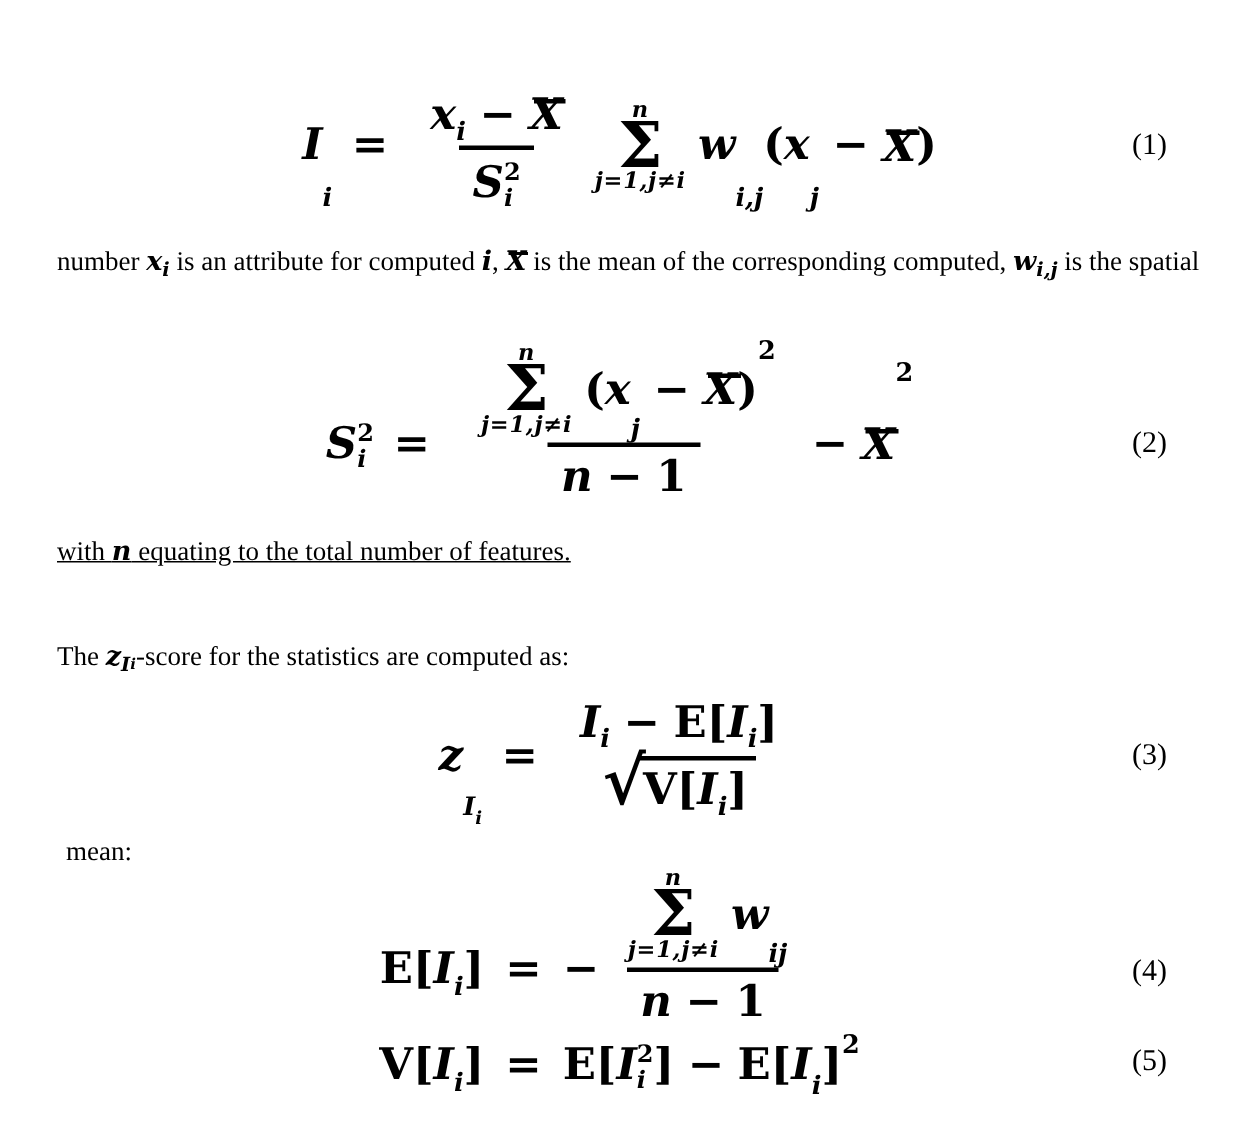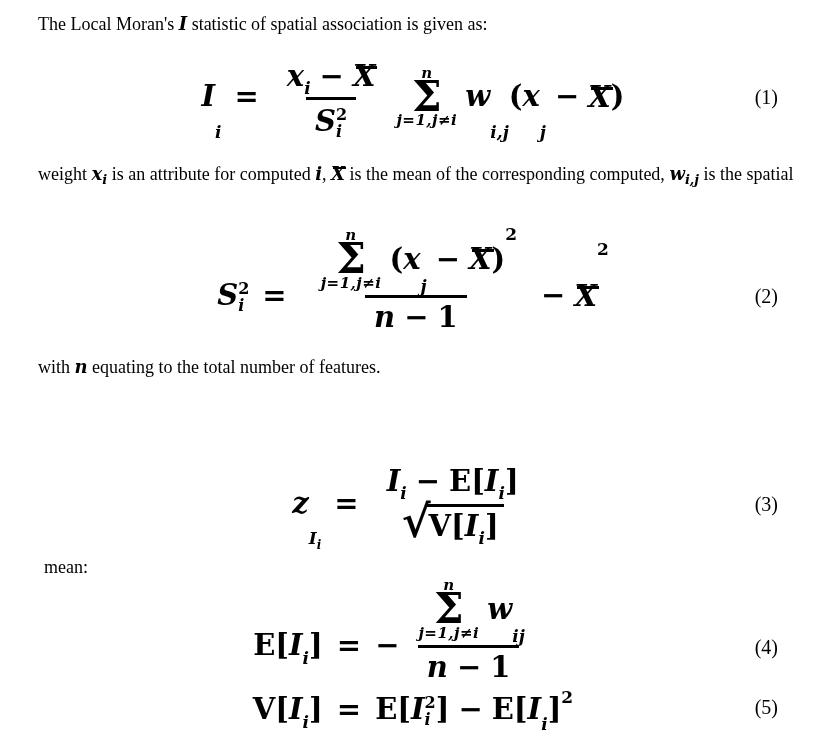--- a/index.html
+++ b/index.html
@@ -59,23 +59,20 @@
           grid-template-columns:max-content max-content max-content; grid-template-rows:84px 44px;
           justify-content:center; align-items:center; column-gap:14px; }
   .cell-r { justify-self:end; }
   .cell-l { justify-self:start; }
 </style>
 </head>
 <body>
 
 <div id="page">
 
-  <div class="para" style="left:38px; top:12px;">
-    <span>The Local Moran's </span><span class="imv">I</span><span> statistic of spatial association is given as:</span>
-  </div>
 
   <div class="eqrow" style="top:57px; height:80px;">
     <span class="dm">
       <span class="tok">I</span>
         <span class="dsub">i</span>
       <span class="up eqs">=</span>
       <span class="frac shift3">
         <span class="fn">
           <span class="tok">x</span>
             <span class="dsub">i</span>
@@ -102,21 +99,21 @@
         <span class="dsub">j</span>
       <span class="up mo">−</span>
       <span class="ov">X</span>
       <span class="up">)</span>
     </span>
     <span class="eqno">(1)</span>
   </div>
 
   <div class="para para2" style="left:38px; top:154px;">
     <div>
-      <span>weight </span><span class="imv">x</span><span class="imv imsub">i</span><span> is an attribute for computed </span><span class="imv">i</span><span>, </span><span class="imv ov">X</span><span> is the mean of the corresponding computed, </span><span class="imv">w</span><span class="imv imsub">i,j</span><span> is the spatial</span>
+      <span>number </span><span class="imv">x</span><span class="imv imsub">i</span><span> is an attribute for computed </span><span class="imv">i</span><span>, </span><span class="imv ov">X</span><span> is the mean of the corresponding computed, </span><span class="imv">w</span><span class="imv imsub">i,j</span><span> is the spatial</span>
     </div>
   </div>
 
   <div class="eqrow" style="top:246px; height:100px;">
     <span class="dm">
       <span class="tok">S</span>
         <span class="ss">
           <span class="up">2</span>
           <span>i</span>
         </span>
@@ -142,24 +139,27 @@
           <span class="up">1</span>
         </span>
       </span>
       <span class="up mo">−</span>
       <span class="ov">X</span>
         <span class="dsup up">2</span>
     </span>
     <span class="eqno">(2)</span>
   </div>
 
-  <div class="para" style="left:38px; top:355px;">
+  <div class="para" style="left:38px; top:355px;text-decoration:underline;">
     <span>with </span><span class="imv">n</span><span> equating to the total number of features.</span>
   </div>
 
+  <div class="para" style="left:38px; top:425px;">
+    <span>The </span><span class="imv">z</span><span class="imv imsub">I</span><span class="imv imsub2">i</span><span>-score for the statistics are computed as:</span>
+  </div>
 
   <div class="eqrow" style="top:462px; height:84px;">
     <span class="dm">
       <span class="tok">z</span>
         <span class="dsub">I</span>
         <span class="dsub" style="font-size:12px; margin-bottom:-8px;">i</span>
       <span class="up eqs">=</span>
       <span class="frac">
         <span class="fn">
           <span class="tok">I</span>

